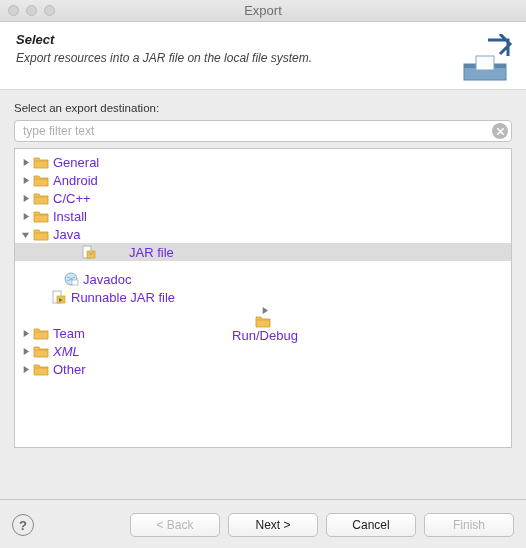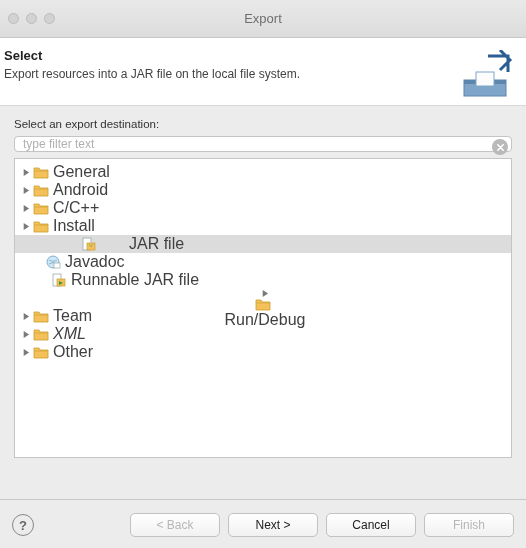--- a/index.html
+++ b/index.html
@@ -7,21 +7,21 @@
   body {
     width: 526px;
     height: 548px;
     font-family: -apple-system, "Helvetica Neue", Arial, sans-serif;
     font-size: 12px;
     background: #ececec;
     color: #222;
     overflow: hidden;
   }
   .titlebar {
-    height: 38px;
+    height: 22px;
     background: linear-gradient(#e9e9e9, #dcdcdc);
     border-bottom: 1px solid #c9c9c9;
     display: flex;
     align-items: center;
     position: relative;
     justify-content: center;
   }
   .traffic {
     position: absolute;
     left: 8px; top: 0; bottom: 0;
@@ -31,24 +31,25 @@
     width: 11px; height: 11px; border-radius: 50%;
     background: #d2d2d2; border: 1px solid #bcbcbc;
   }
   .titlebar .title {
     margin: 0 auto;
     color: #6f6f6f;
     font-size: 13px;
   }
   .header {
     background: #fff;
-    padding: 10px 16px 10px 4px;
+    padding: 10px 16px 10px 16px;
     border-bottom: 1px solid #d8d8d8;
     position: relative;
     min-height: 68px;
+    font-style: italic;
   }
   .header h1 {
     margin: 0 0 4px 0;
     font-size: 13px;
     font-weight: 700;
     color: #222;
   }
   .header .desc {
     color: #424242;
     font-size: 12px;
@@ -66,21 +67,21 @@
     font-size: 11.5px;
     color: #333;
     margin-bottom: 6px;
   }
   .filter-wrap {
     position: relative;
     margin-bottom: 6px;
   }
   .filter-input {
     width: 100%;
-    height: 16px;
+    height: 22px;
     border: 1px solid #c4c4c4;
     border-radius: 4px;
     padding: 2px 24px 2px 8px;
     font-size: 12px;
     color: #888;
     background: #fff;
   }
   .filter-input::placeholder { color: #b0b0b0; }
   .clear-btn {
     position: absolute;
@@ -116,21 +117,21 @@
     margin-right: 2px;
     color: #7a7a7a;
     font-size: 10px;
   }
   .tw svg { display:block; }
   .folder-icon, .file-icon {
     width: 16px; height: 14px;
     margin-right: 4px;
     display: inline-flex; align-items:center; justify-content:center;
   }
-  .tree-label { font-size: 16px; color: #404040; }
+  .tree-label { font-size: 13px; color: #6d28d9; }
   .footer-sep {
     position: absolute;
     left: 0; right: 0;
     bottom: 48px;
     height: 1px;
     background: #c6c6c6;
   }
   .footer {
     position: absolute;
     left: 0; right: 0; bottom: 0;
@@ -253,32 +254,46 @@
           </svg>
         </span>
         <span class="folder-icon">
           <svg width="16" height="13" viewBox="0 0 16 13">
             <path d="M1 3 L1 12 L15 12 L15 4 L7 4 L6 2 L1 2 Z" fill="#f3c05a" stroke="#caa02f" stroke-width="0.8"></path>
             <path d="M1.5 5 L15 5" stroke="#caa02f" stroke-width="0.6"></path>
           </svg>
         </span>
         <span class="tree-label">Install</span>
       </div>
+      <div class="tree-row" style="padding-left: 4px;">
+        <span class="tw">
+          <svg width="9" height="9" viewBox="0 0 10 10">
+            <path d="M1 3 L9 3 L5 9 Z" fill="#7a7a7a"></path>
+          </svg>
+        </span>
+        <span class="folder-icon">
+          <svg width="16" height="13" viewBox="0 0 16 13">
+            <path d="M1 3 L1 12 L15 12 L15 4 L7 4 L6 2 L1 2 Z" fill="#f3c05a" stroke="#caa02f" stroke-width="0.8"></path>
+            <path d="M1.5 5 L15 5" stroke="#caa02f" stroke-width="0.6"></path>
+          </svg>
+        </span>
+        <span class="tree-label">Java</span>
+      </div>
       <div class="tree-row sel" style="padding-left: 22px;">
         <span class="tw"></span>
         <span class="folder-icon">
           <svg width="15" height="14" viewBox="0 0 15 14">
             <rect x="2" y="1" width="8" height="12" fill="#fff" stroke="#9aa" stroke-width="0.8"></rect>
             <rect x="6" y="6" width="8" height="7" fill="#f3c05a" stroke="#caa02f" stroke-width="0.7"></rect>
             <path d="M8 7 L10 10 L12 7" stroke="#8a6" stroke-width="0.8" fill="none"></path>
           </svg>
         </span>
         <span class="tree-label">JAR file</span>
       </div>
-      <div class="tree-row" style="padding-left: 16px;">
+      <div class="tree-row" style="padding-left: 34px; margin-top: 9px;">
         <span class="tw"></span>
         <span class="folder-icon">
           <svg width="15" height="14" viewBox="0 0 15 14">
             <circle cx="7" cy="7" r="6" fill="#cfe6f5" stroke="#6aa0c8" stroke-width="0.8"></circle>
             <path d="M3 5 Q7 8 11 5 M3 9 Q7 6 11 9" stroke="#6aa0c8" stroke-width="0.7" fill="none"></path>
             <rect x="8" y="8" width="6" height="5" fill="#fff" stroke="#9aa" stroke-width="0.7"></rect>
           </svg>
         </span>
         <span class="tree-label">Javadoc</span>
       </div>

